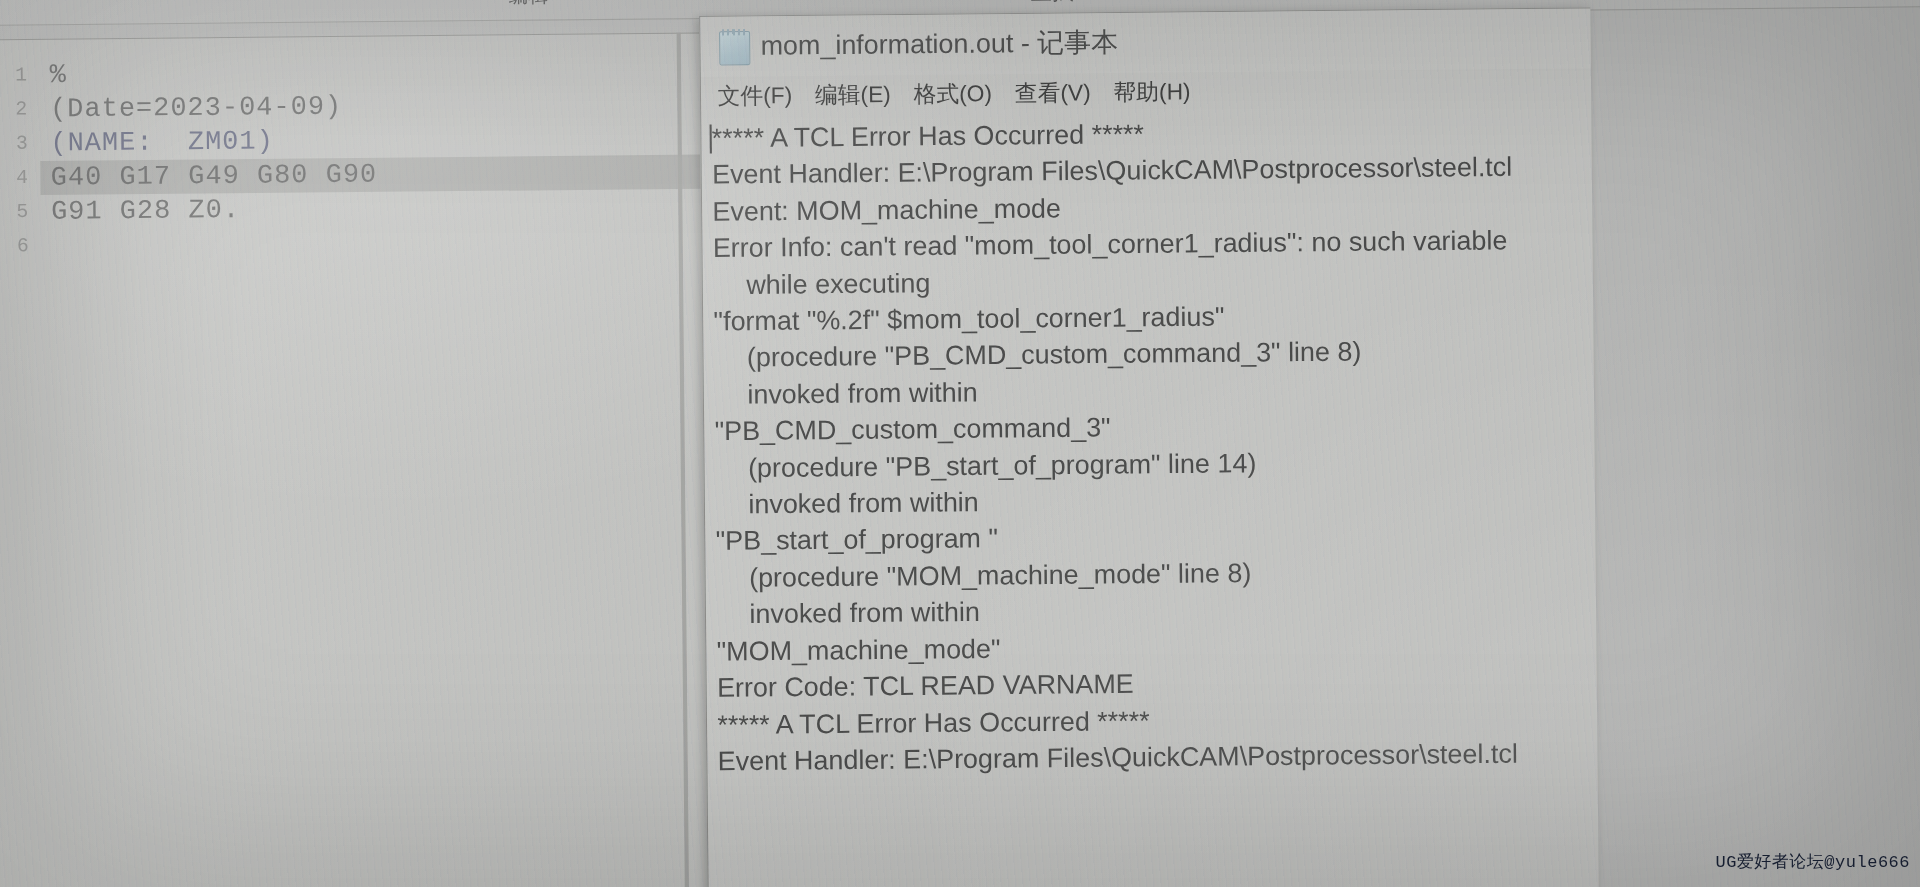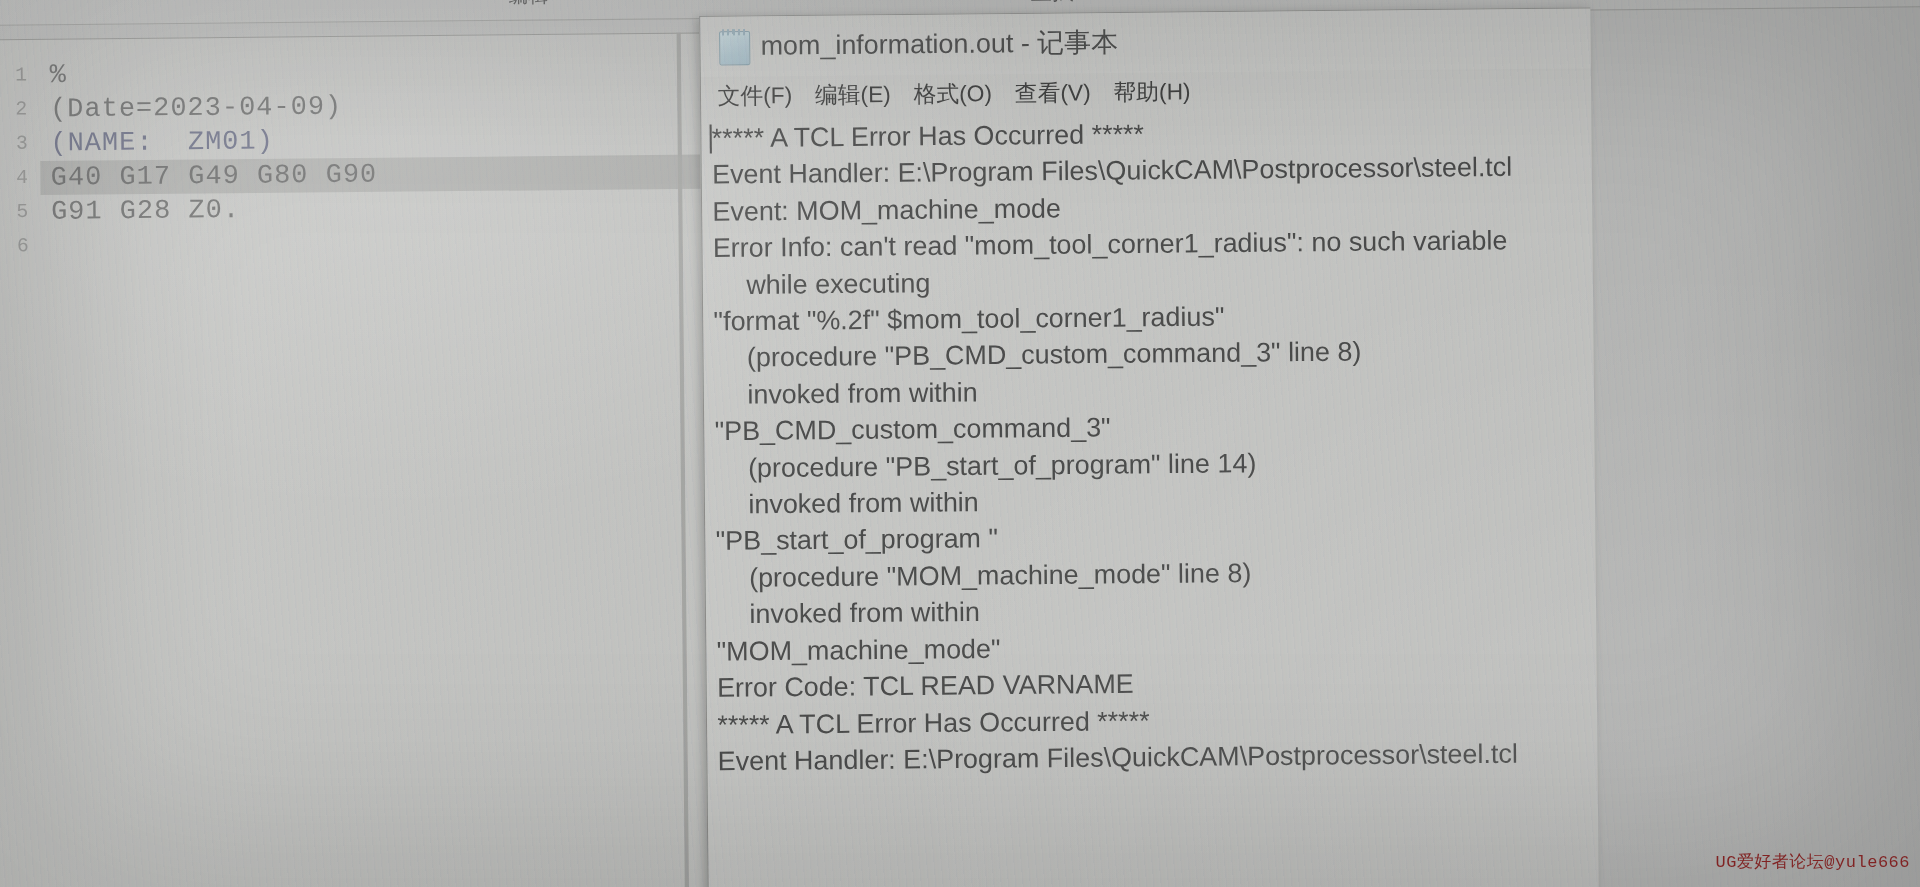--- a/index.html
+++ b/index.html
@@ -109,21 +109,21 @@
       rgba(120,150,170,0.5) 0px, rgba(190,170,150,0.25) 2px,
       rgba(150,190,170,0.35) 4px, rgba(255,255,255,0) 7px);
   }
   #vignette{
     position:absolute;inset:0;pointer-events:none;
     box-shadow:inset 0 0 190px 60px rgba(0,0,0,0.13);
   }
   .watermark{
     position:absolute;right:10px;bottom:14px;
     font-family:"Liberation Mono","DejaVu Sans Mono",monospace;
-    font-size:17px;color:#7f1d1d;opacity:.95;letter-spacing:.5px;
+    font-size:17px;color:#0f172a;opacity:.95;letter-spacing:.5px;
     z-index:40;white-space:nowrap;
   }
 </style>
 </head>
 <body>
 
 <div id="photo">
  <div id="scene">
 
   <div class="app">

